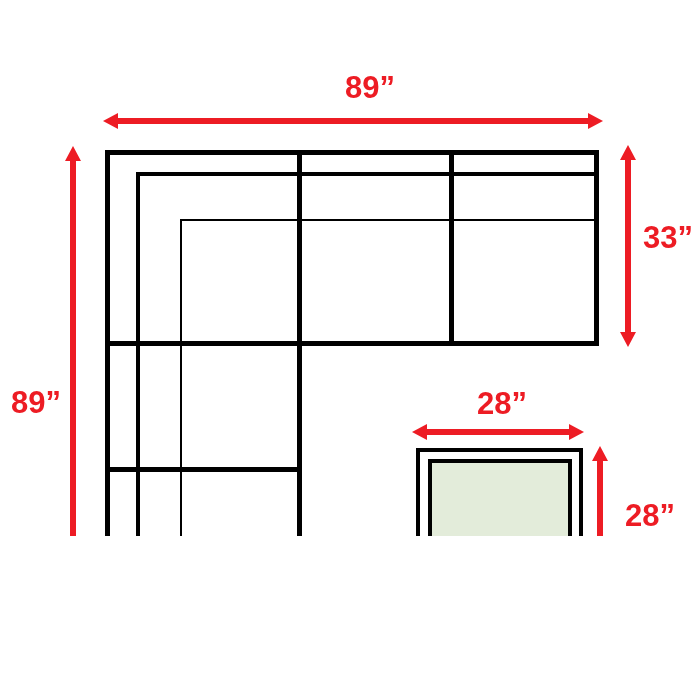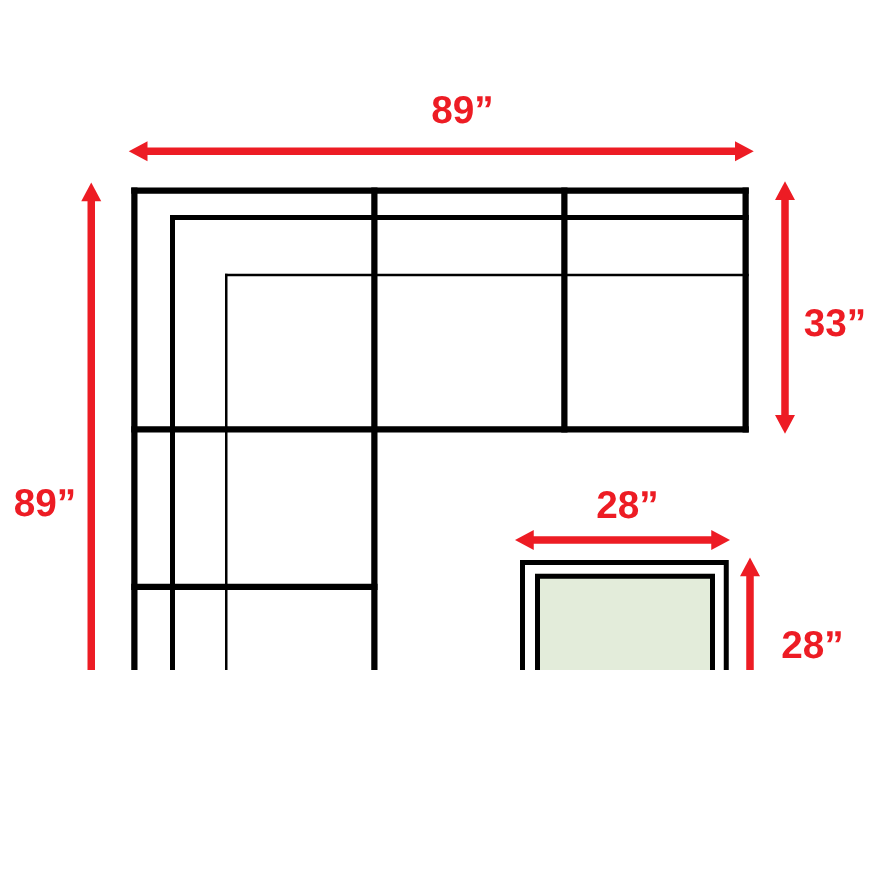--- a/index.html
+++ b/index.html
@@ -76,17 +76,17 @@
     <div class="head head-r"></div>
   </div>
   <div class="arrow arrow-v" style="left:592px;top:446px;width:16px;height:152px;">
     <div class="head head-t"></div>
     <div class="shaft"></div>
     <div class="head head-b"></div>
   </div>
 
   <span class="dim-label" style="left:340px;top:72px;width:60px;">89”</span>
   <span class="dim-label" style="left:6px;top:387px;width:60px;">89”</span>
-  <span class="dim-label" style="left:638px;top:243px;width:60px;">33”</span>
+  <span class="dim-label" style="left:638px;top:222px;width:60px;">33”</span>
   <span class="dim-label" style="left:472px;top:388px;width:60px;">28”</span>
   <span class="dim-label" style="left:620px;top:500px;width:60px;">28”</span>
 
 </div>
 
 </body></html>

